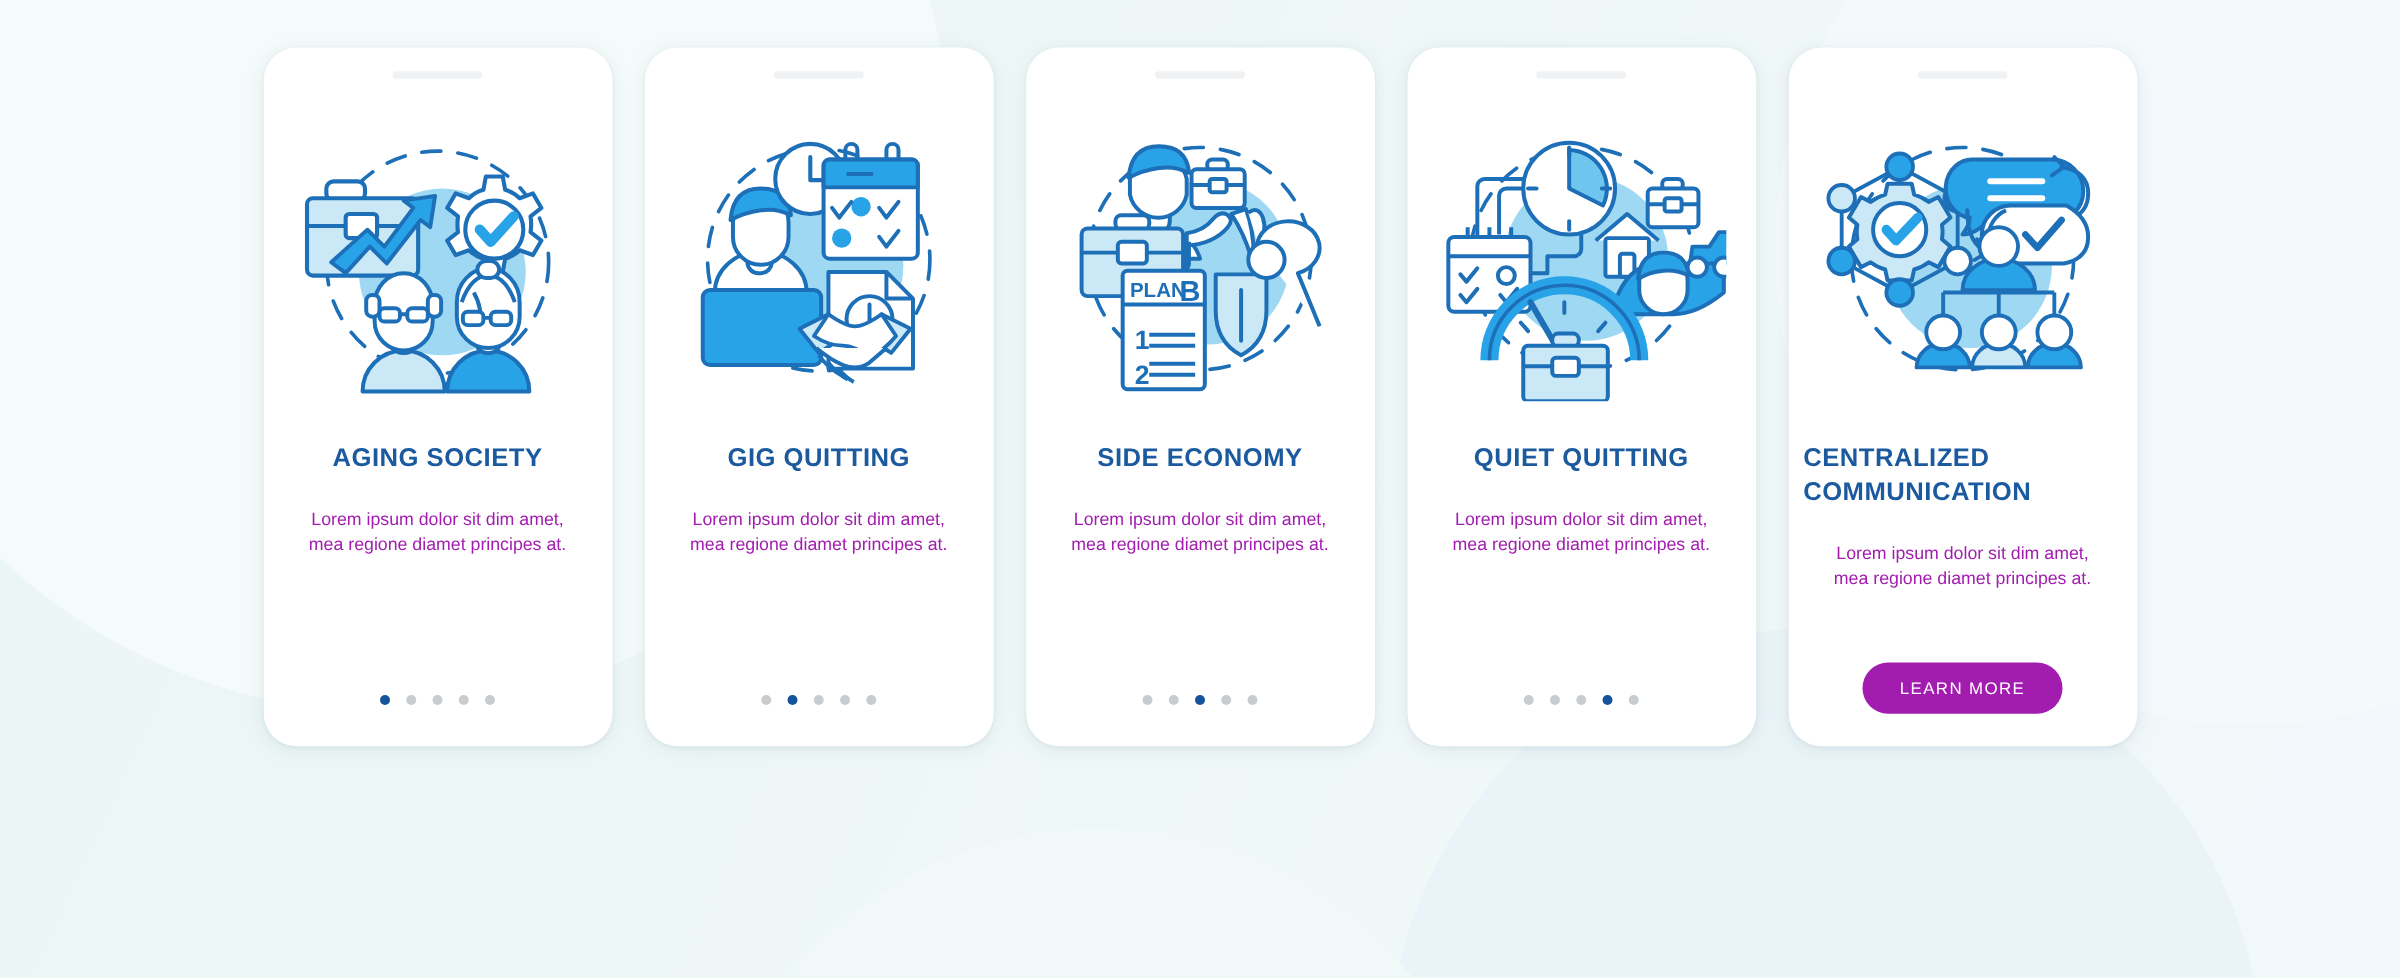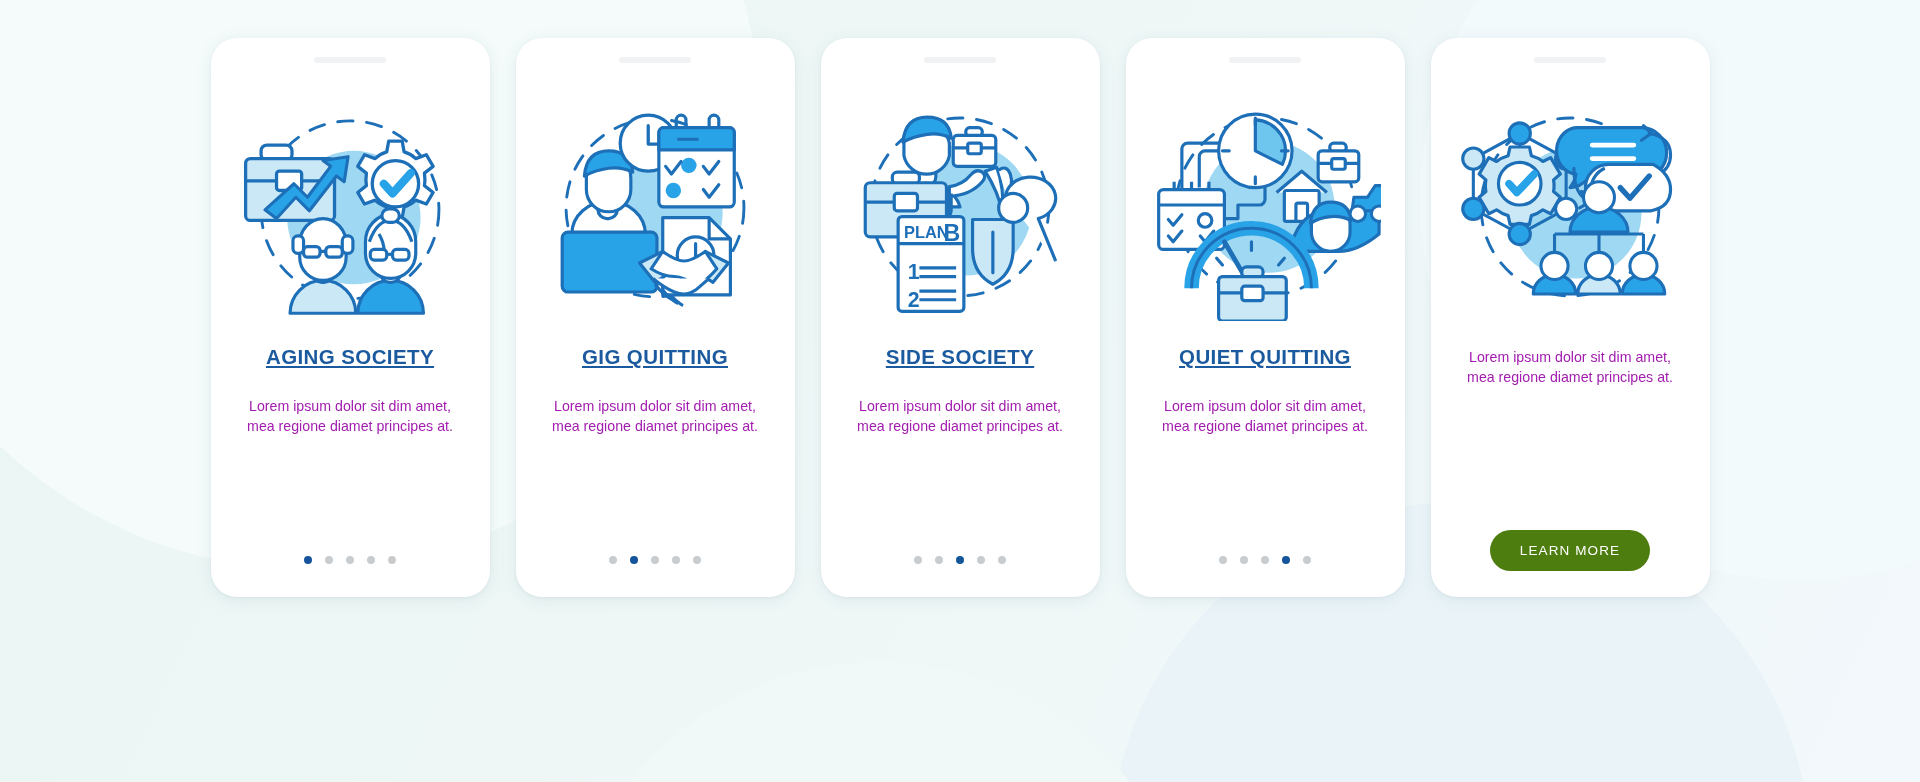--- a/index.html
+++ b/index.html
@@ -90,29 +90,28 @@
     width: 232px;
     height: 232px;
     margin-top: 26px;
     flex: none;
     position: relative;
   }
   .illus svg { display: block; width: 100%; height: 100%; }
 
   
   .title {
-    margin-top: 22px;
+    margin-top: 32px;
     font-size: 20.5px;
     font-weight: bold;
     letter-spacing: 0.4px;
     color: #1b5a9e;
     line-height: 1.32;
     padding: 0 12px;
     flex: none;
-    text-decoration: underline;
   }
 
   .desc {
     margin-top: 26px;
     font-size: 14.2px;
     color: #a21caf;
     text-align: center;
     line-height: 1.42;
     padding: 0 30px;
     flex: none;
@@ -134,21 +133,21 @@
     border-radius: 50%;
     background: #c9ccce;
   }
   .dot.active {
     background: #15539a;
   }
 
   
   .cta {
     border: none;
-    background: #4d7c0f;
+    background: #a21caf;
     color: #ffffff;
     font-family: "Liberation Sans", sans-serif;
     font-size: 13.5px;
     letter-spacing: 1.1px;
     padding: 13px 30px;
     border-radius: 22px;
     margin-bottom: 26px;
     cursor: pointer;
     flex: none;
     min-width: 155px;
@@ -340,21 +339,21 @@
         </g>
 
         <g stroke="#1d6fb8" stroke-width="3.3" stroke-linejoin="round">
           <path d="M146 85 q14 22 18 44 q2 -26 -6 -48 Z" fill="#ffffff"></path>
           <path d="M160 84 q8 -6 12 4 4 12 -4 22" fill="#ffffff"></path>
           <path d="M167 112 a26 22 0 1 1 34 22 l18 44" fill="#ffffff"></path>
           <circle cx="175" cy="123" r="15" fill="#ffffff"></circle>
         </g>
       </svg>
     </div>
-    <div class="title">SIDE SOCIETY</div>
+    <div class="title">SIDE ECONOMY</div>
     <div class="desc">Lorem ipsum dolor sit dim amet, mea regione diamet principes at.</div>
     <div class="spacer"></div>
     <div class="dots">
       <span class="dot"></span>
       <span class="dot"></span>
       <span class="dot active"></span>
       <span class="dot"></span>
       <span class="dot"></span>
     </div>
   </div>
@@ -510,18 +509,19 @@
           <circle cx="150" cy="112" r="16" fill="#ffffff"></circle>
           <path d="M82 212 a22 20 0 0 1 44 0 Z" fill="#29a3e8"></path>
           <circle cx="104" cy="183" r="14" fill="#ffffff"></circle>
           <path d="M128 212 a22 20 0 0 1 44 0 Z" fill="#cbe8f7"></path>
           <circle cx="150" cy="183" r="14" fill="#ffffff"></circle>
           <path d="M174 212 a22 20 0 0 1 44 0 Z" fill="#29a3e8"></path>
           <circle cx="196" cy="183" r="14" fill="#ffffff"></circle>
         </g>
       </svg>
     </div>
+    <div class="title">CENTRALIZED COMMUNICATION</div>
     <div class="desc">Lorem ipsum dolor sit dim amet, mea regione diamet principes at.</div>
     <div class="spacer"></div>
     <button class="cta">LEARN MORE</button>
   </div>
 
 </div>
 
 </body></html>

